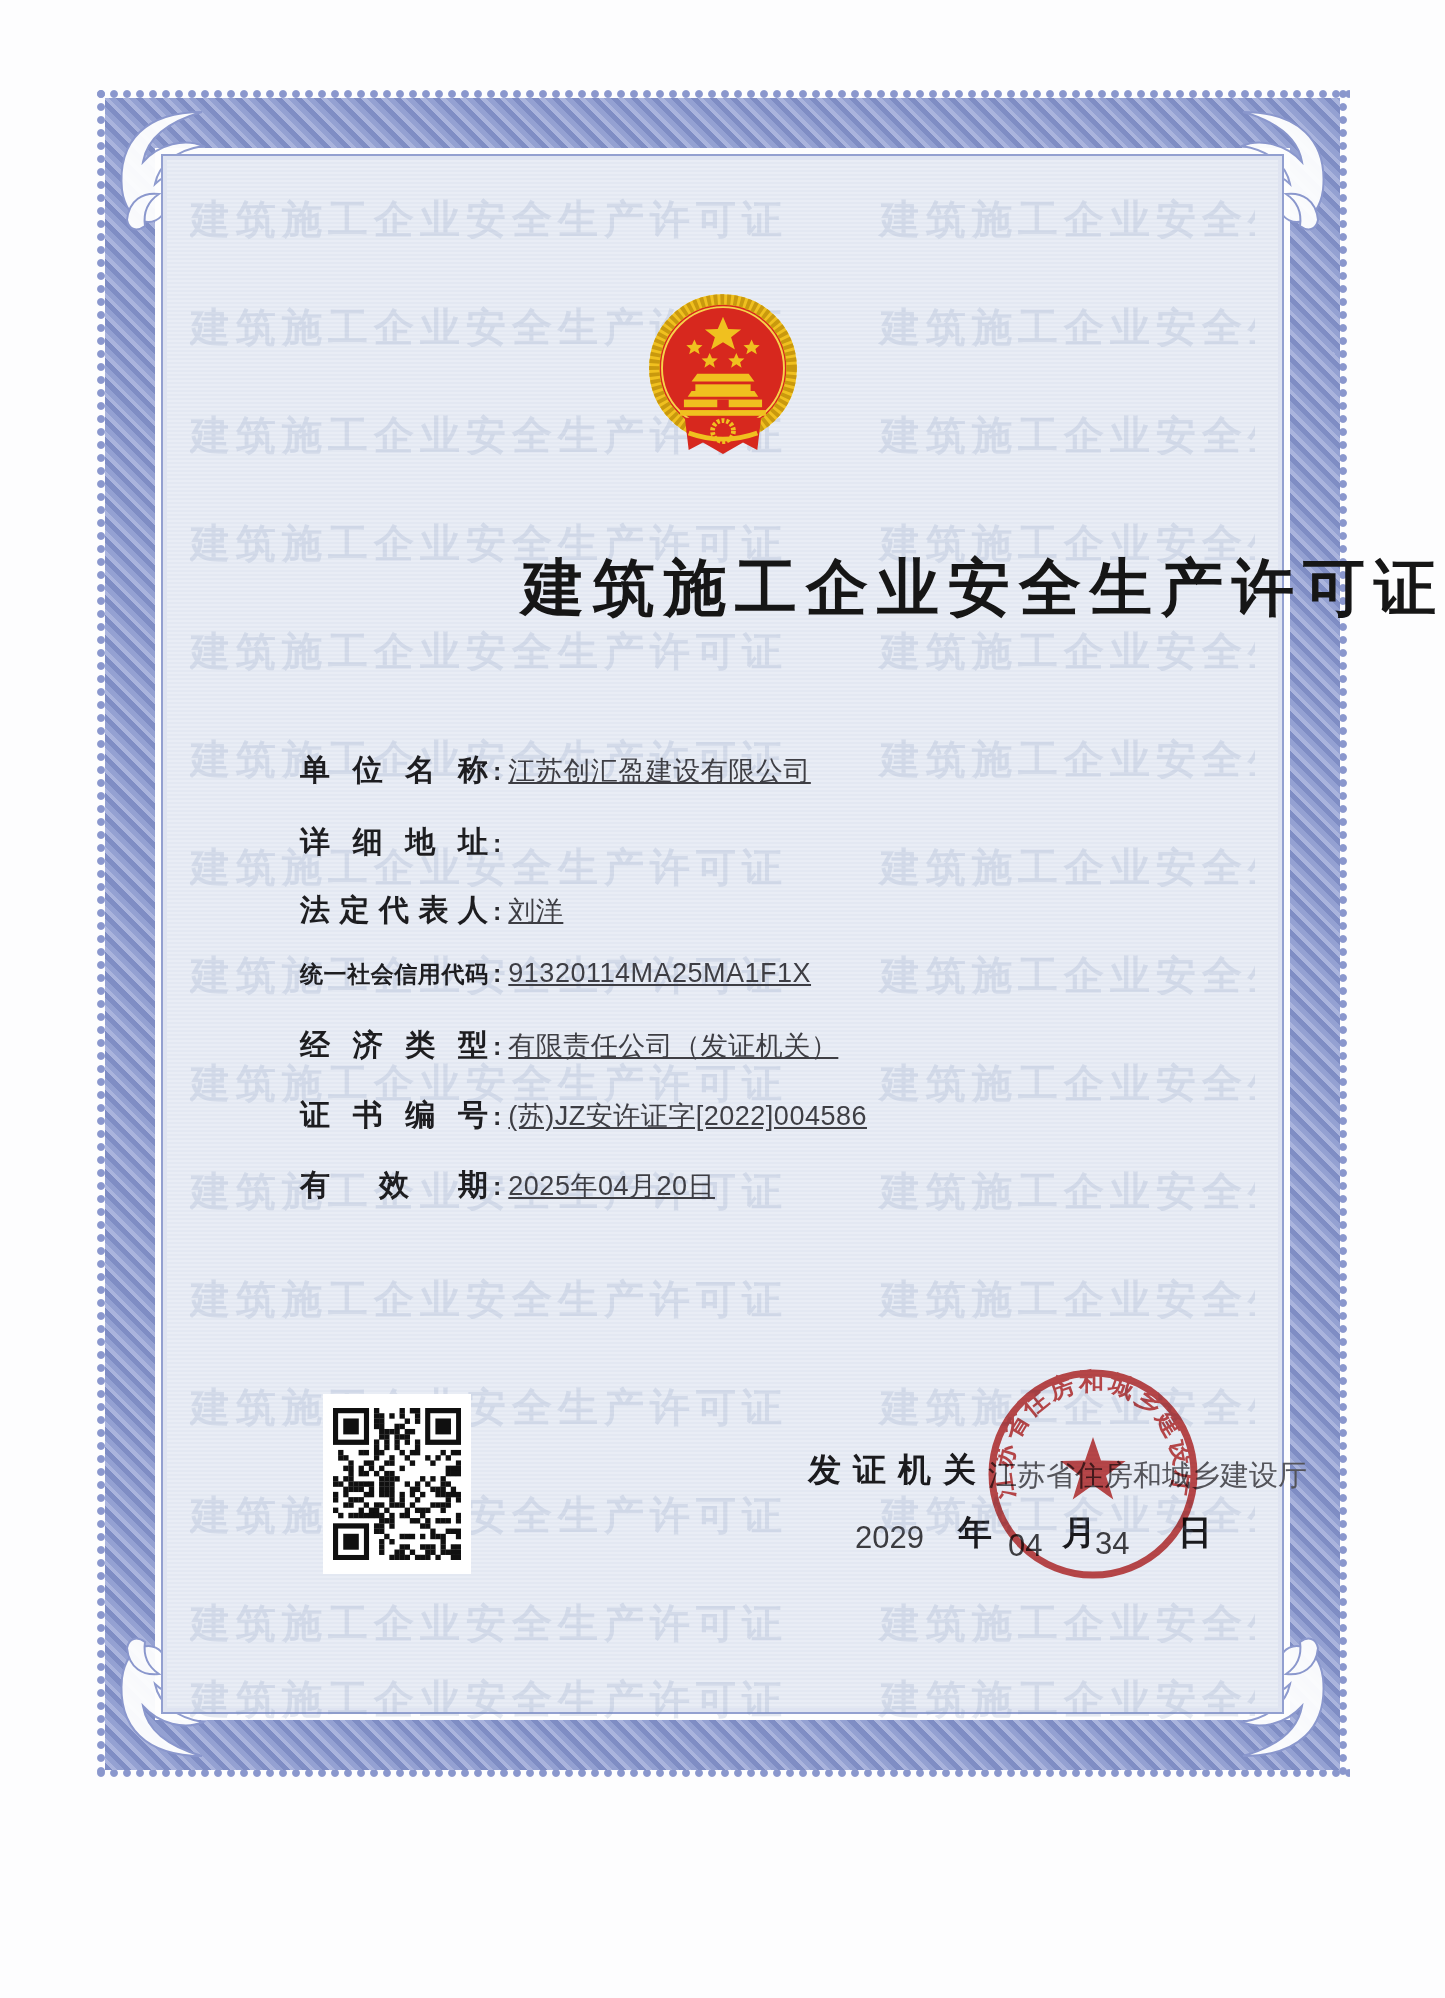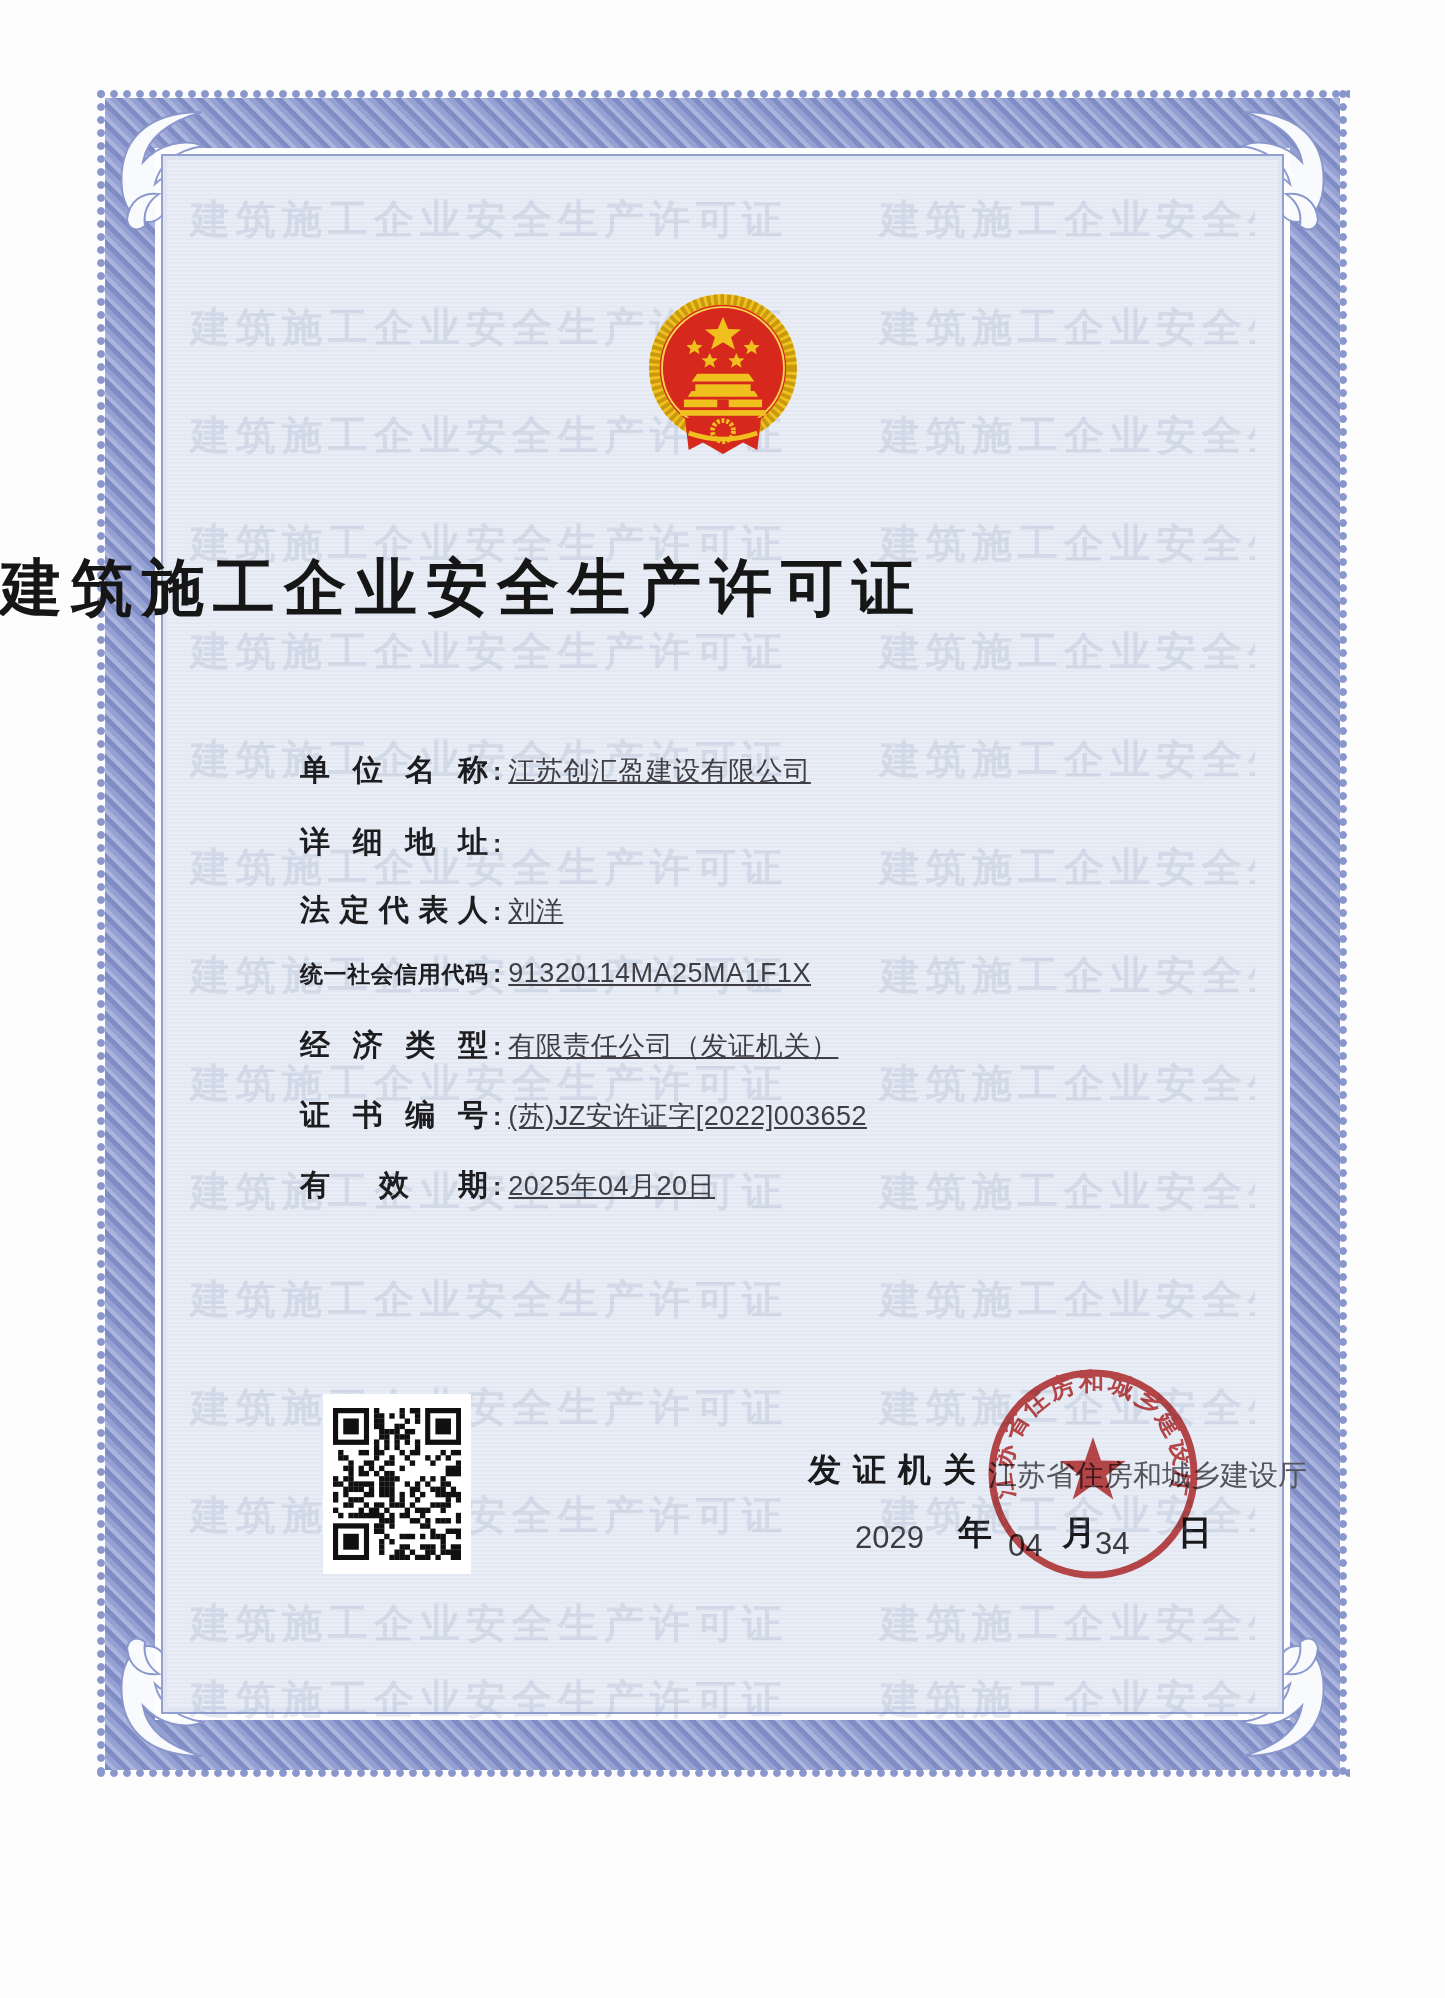--- a/index.html
+++ b/index.html
@@ -32,21 +32,21 @@
 
   
   .wm{position:absolute;left:190px;width:1065px;overflow:hidden;white-space:nowrap;
       text-align:center;font-size:40px;font-weight:700;letter-spacing:6px;
       color:rgba(116,136,182,0.18);z-index:1;pointer-events:none;}
 
   
   .emblem{position:absolute;left:642px;top:290px;width:162px;height:178px;z-index:2;}
 
   
-  .title{position:absolute;left:0;top:546px;width:1445px;text-align:left;
+  .title{position:absolute;left:0;top:546px;width:1445px;text-align:right;
          font-size:62px;font-weight:900;letter-spacing:9px;color:#161616;z-index:2;}
 
   
   .fields{position:absolute;left:300px;top:750px;width:760px;z-index:2;}
   .field-row{position:absolute;left:0;display:flex;align-items:baseline;white-space:nowrap;}
   .field-label{display:inline-flex;justify-content:space-between;width:188px;
                font-size:30px;font-weight:700;color:#1d1d20;}
   .field-label.long{font-size:23px;font-weight:700;}
   .colon{margin:0 7px 0 5px;font-size:25px;font-weight:700;color:#2a2a2e;}
   .field-value{font-size:27px;color:#3e3e44;letter-spacing:.5px;text-decoration:underline;}
@@ -223,21 +223,21 @@
         <span class="field-value">有限责任公司（发证机关）</span>
       </div>
       <div class="field-row" style="top: 345px;">
         <span class="field-label">
           <span>证</span>
           <span>书</span>
           <span>编</span>
           <span>号</span>
         </span>
         <span class="colon">:</span>
-        <span class="field-value">(苏)JZ安许证字[2022]003652</span>
+        <span class="field-value">(苏)JZ安许证字[2022]004586</span>
       </div>
       <div class="field-row" style="top: 415px;">
         <span class="field-label">
           <span>有</span>
           <span>效</span>
           <span>期</span>
         </span>
         <span class="colon">:</span>
         <span class="field-value">2025年04月20日</span>
       </div>

